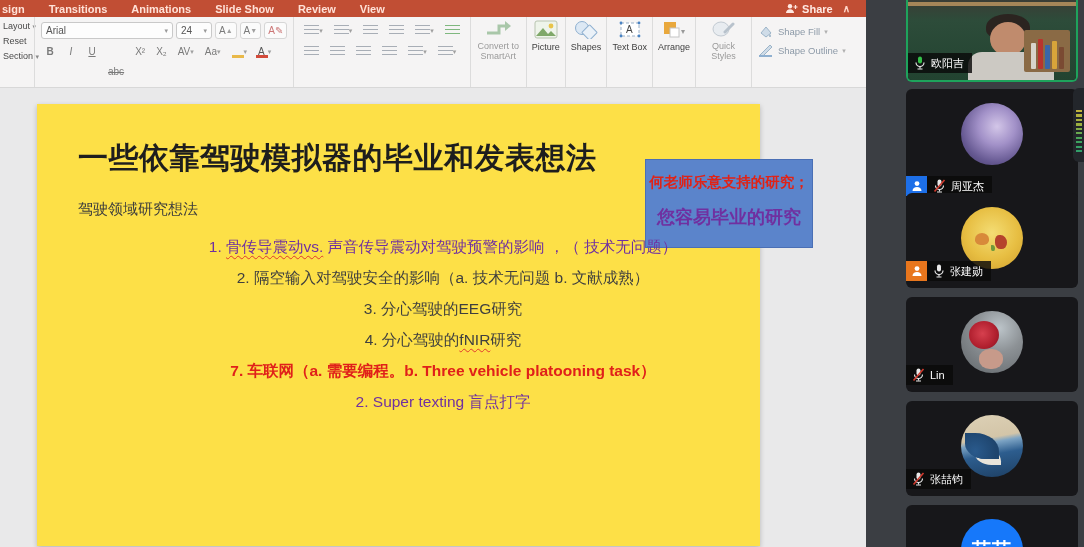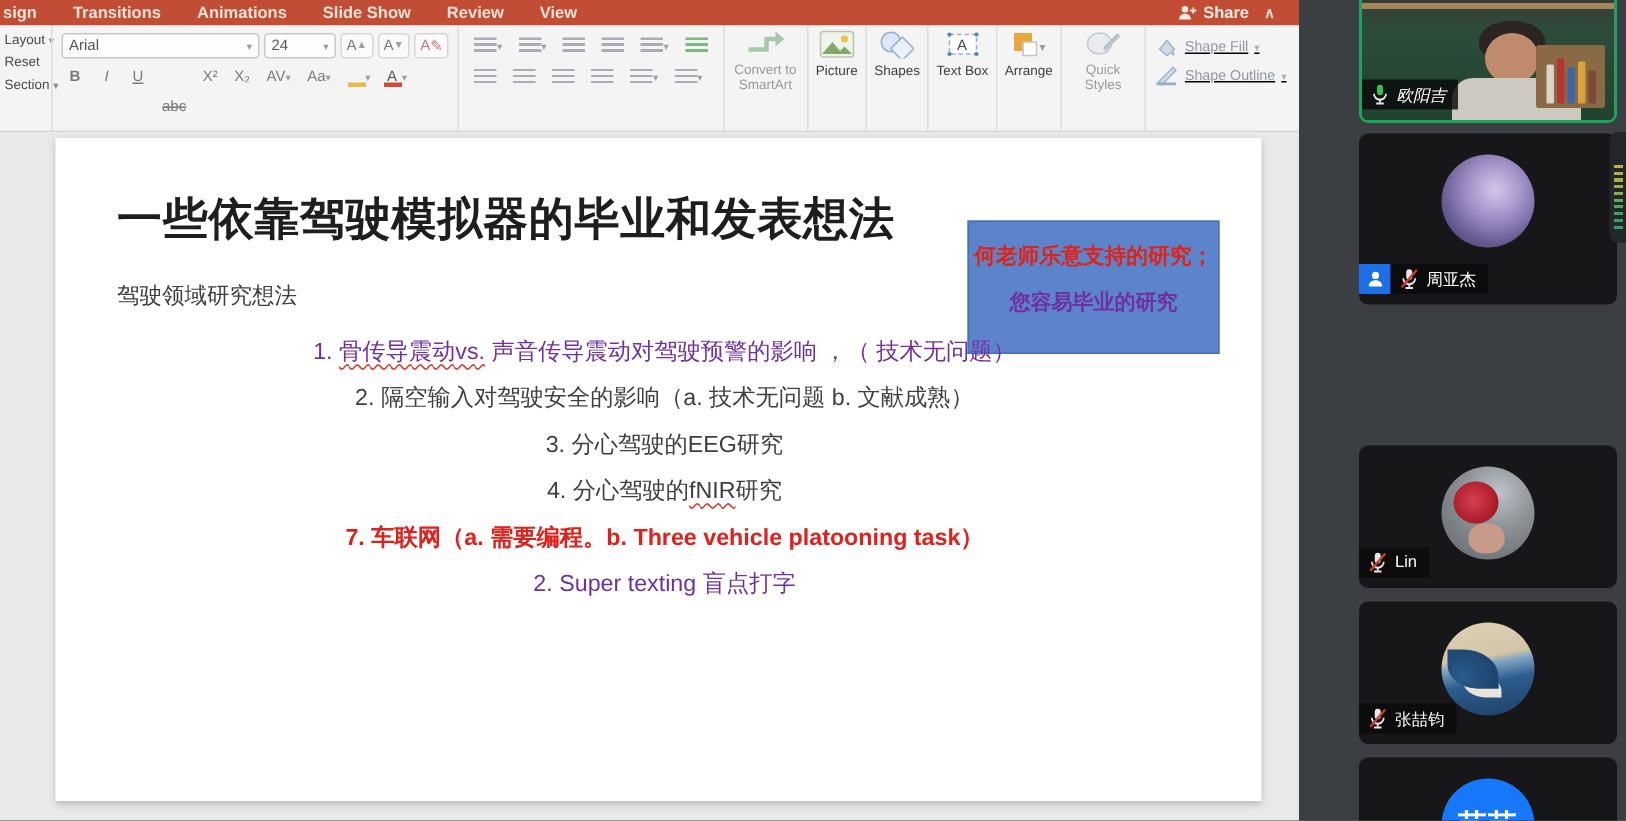--- a/index.html
+++ b/index.html
@@ -20,58 +20,58 @@
   .rib-group { display:flex; flex-direction:column; justify-content:flex-start; padding:5px 6px 2px 6px; position:relative; }
   .rib-group + .rib-group { border-left:1px solid #dcdcdc; }
   .leftcol { width:34px; padding:4px 0 0 3px; }
   .leftcol .cmd { font-size:9px; color:#4a4a4a; margin-bottom:5px; white-space:nowrap; }
   .leftcol .dd { font-size:7px; color:#8a8a8a; }
 
   .row { display:flex; align-items:center; gap:3px; margin-bottom:4px; }
   .combo { background:#fdfdfd; border:1px solid #c9c9c9; border-radius:3px; height:17px; display:flex; align-items:center; padding:0 4px; font-size:10px; color:#555; }
   .combo .dd { margin-left:auto; font-size:7px; color:#999; padding-left:6px; }
   .combo.font { width:132px; }
-  .combo.size { width:48px; }
+  .combo.size { width:36px; }
   .sbtn { min-width:18px; height:17px; border:1px solid #d6d6d6; border-radius:3px; background:#fbfbfb; color:#7a7a7a; font-size:10px; display:flex; align-items:center; justify-content:center; padding:0 3px; }
   .sbtn.noborder { border-color:transparent; background:transparent; }
   .sbtn b { font-weight:bold; } .sbtn i { font-style:italic; } .sbtn u { text-decoration:underline; }
   .sbtn .strike { text-decoration:line-through;margin-top:40px; }
   .tiny-dd { font-size:7px; color:#a0a0a0; }
   .colorbar-y { display:inline-block; width:12px; height:3px; background:#e9b949; margin-top:10px; }
   .colorbar-r { display:inline-block; width:12px; height:3px; background:#d24a3a; margin-top:10px; }
   .lines-icon { width:15px; height:11px; background:repeating-linear-gradient(#a8aeb6 0 1.5px, transparent 1.5px 4px); }
   .lines-icon.green { background:repeating-linear-gradient(#7fb87f 0 1.5px, transparent 1.5px 4px); }
   .iconbtn { display:flex; flex-direction:column; align-items:center; justify-content:flex-start; gap:3px; padding:3px 5px 0 5px; }
   .iconbtn .lbl { font-size:9px; color:#3f3f3f; text-align:center; line-height:10px; white-space:pre-line; }
   .iconbtn .lbl.gray { color:#9a9a9a; }
   .two-line { width:56px; }
-  .fill-outline { display:flex; flex-direction:column; gap:6px; padding-top:8px;text-decoration:underline; }
+  .fill-outline { display:flex; flex-direction:column; gap:6px; padding-top:8px; }
   .fo-row { display:flex; align-items:center; gap:4px; font-size:9.5px; color:#8d9aa8; }
   .fo-row .dd { font-size:7px; color:#b0b0b0; }
 
   .workspace { position:absolute; left:0; top:88px; width:866px; height:459px; background:#e9e9ea; }
-  .slide { position:absolute; left:37px; top:4px; width:804px; height:442px; background:#ffffff; box-shadow:0 2px 5px rgba(0,0,0,0.22); }
+  .slide { position:absolute; left:37px; top:16px; width:723px; height:442px; background:#fde047; box-shadow:0 2px 5px rgba(0,0,0,0.22); }
 
   .slide-title { position:absolute; left:41px; top:34px; font-size:30px; font-weight:bold; color:#1e1e1e; letter-spacing:0.5px; }
   .note-box { position:absolute; left:608px; top:55px; width:168px; height:89px; background:#5b84cb; border:1px solid #4a6fb5; text-align:center; padding-top:13px; }
   .note-line1 { color:#e02317; font-size:14.5px; font-weight:bold; }
-  .note-line2 { color:#7030a0; font-size:14px; font-weight:bold; margin-top:13px; }
+  .note-line2 { color:#7030a0; font-size:18px; font-weight:bold; margin-top:13px; }
   .slide-subtitle { position:absolute; left:41px; top:96px; font-size:15px; color:#3d3d3d; }
   .idea-list { position:absolute; left:41px; top:134px; width:730px;text-align:center; }
   .item { font-size:15.5px; line-height:18px; margin-bottom:13px; white-space:nowrap; }
   .c-purple { color:#7030a0; }
   .c-dark { color:#3f3f3f; }
   .c-red { color:#e03a2e; }
   .c-red-bold { color:#e0201a; font-weight:bold; }
   .sq { text-decoration:underline; text-decoration-style:wavy; text-decoration-color:#e03a2e; text-decoration-thickness:1px; text-underline-offset:3px; }
 
   
   .sidebar { position:absolute; left:866px; top:0; width:218px; height:547px; background:#3b3e43; }
   .tile { position:absolute; left:40px; width:172px; background:#17171a; border-radius:6px; overflow:hidden; }
-  .tile-1 { top:0; height:82px; border:2px solid #1ea35c; border-top:none; border-radius:0 0 6px 6px;font-style:italic; }
+  .tile-1 { top:0; height:82px; border:2px solid #1ea35c; border-top:none; border-radius:0 0 6px 6px; }
   .tile-2 { top:89px; height:114px; }
   .tile-3 { top:193px; height:95px; }
   .tile-4 { top:297px; height:95px; }
   .tile-5 { top:401px; height:95px; }
   .tile-6 { top:505px; height:95px; }
 
   .name-row { position:absolute; left:0; bottom:7px; display:flex; align-items:stretch; height:20px; }
   .role-badge { width:21px; height:20px; display:flex; align-items:center; justify-content:center; }
   .role-badge.blue { background:#1d6fe8; }
   .role-badge.orange { background:#e8761d; }
@@ -412,20 +412,42 @@
                 <line x1="6.5" y1="10.5" x2="6.5" y2="12.5" stroke="#e8e8e8" stroke-width="1.2"></line>
                 <line x1="4" y1="13" x2="9" y2="13" stroke="#e8e8e8" stroke-width="1.2"></line>
                 <line x1="1.5" y1="12.5" x2="11.5" y2="1" stroke="#d03a2e" stroke-width="1.6"></line>
               </svg>
           </span>
           <span class="name-text">周亚杰</span>
         </div>
       </div>
     </div>
 
+    <div class="tile tile-3">
+      <div class="avatar av-zhang"></div>
+      <div class="name-row">
+        <div class="role-badge orange">
+          <svg width="12" height="12" viewBox="0 0 12 12">
+              <circle cx="6" cy="3.6" r="2.4" fill="#fff"></circle>
+              <path d="M1.5 11c0-2.6 2-4.1 4.5-4.1s4.5 1.5 4.5 4.1z" fill="#fff"></path>
+            </svg>
+        </div>
+        <div class="name-label">
+          <span>
+            <svg width="12" height="14" viewBox="0 0 12 14">
+                <rect x="4" y="0.5" width="4" height="7" rx="2" fill="#e8e8e8"></rect>
+                <path d="M2 6.5a4 4 0 0 0 8 0" fill="none" stroke="#e8e8e8" stroke-width="1.2"></path>
+                <line x1="6" y1="10.5" x2="6" y2="12.5" stroke="#e8e8e8" stroke-width="1.2"></line>
+                <line x1="3.5" y1="13" x2="8.5" y2="13" stroke="#e8e8e8" stroke-width="1.2"></line>
+              </svg>
+          </span>
+          <span class="name-text">张建勋</span>
+        </div>
+      </div>
+    </div>
 
     <div class="tile tile-5">
       <div class="avatar av-wave"></div>
       <div class="name-row">
         <div class="name-label">
           <span>
             <svg width="13" height="14" viewBox="0 0 13 14">
                 <rect x="4.5" y="0.5" width="4" height="7" rx="2" fill="#e8e8e8"></rect>
                 <path d="M2.5 6.5a4 4 0 0 0 8 0" fill="none" stroke="#e8e8e8" stroke-width="1.2"></path>
                 <line x1="6.5" y1="10.5" x2="6.5" y2="12.5" stroke="#e8e8e8" stroke-width="1.2"></line>

